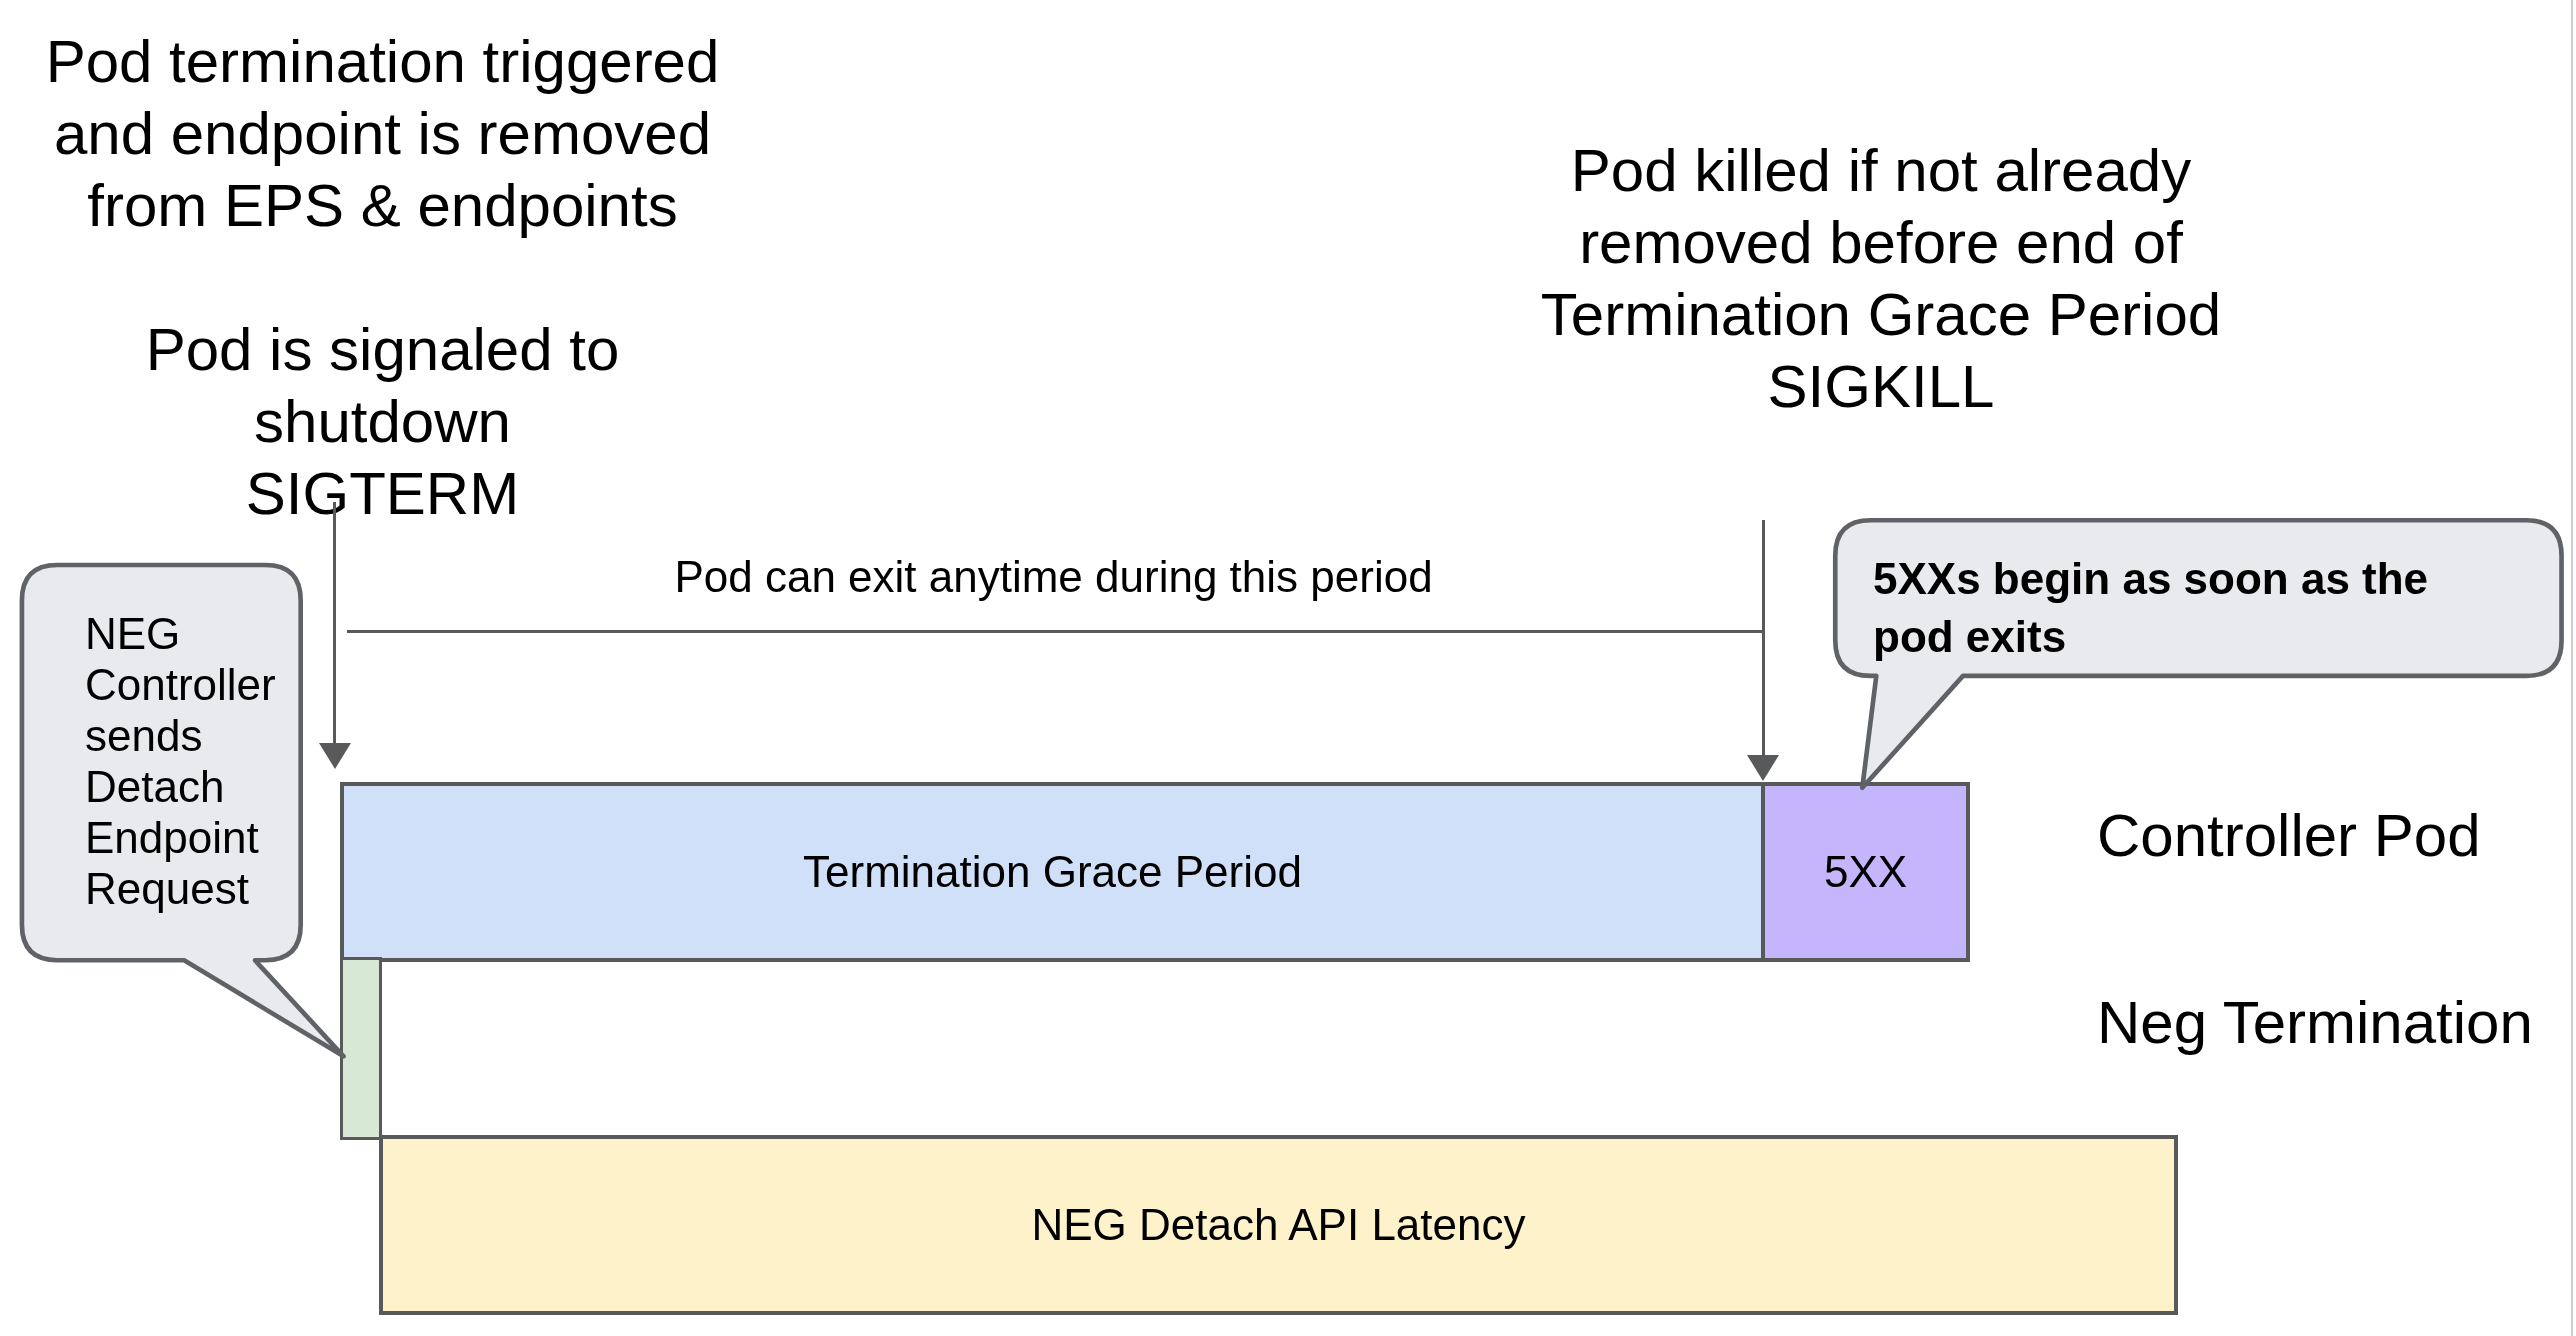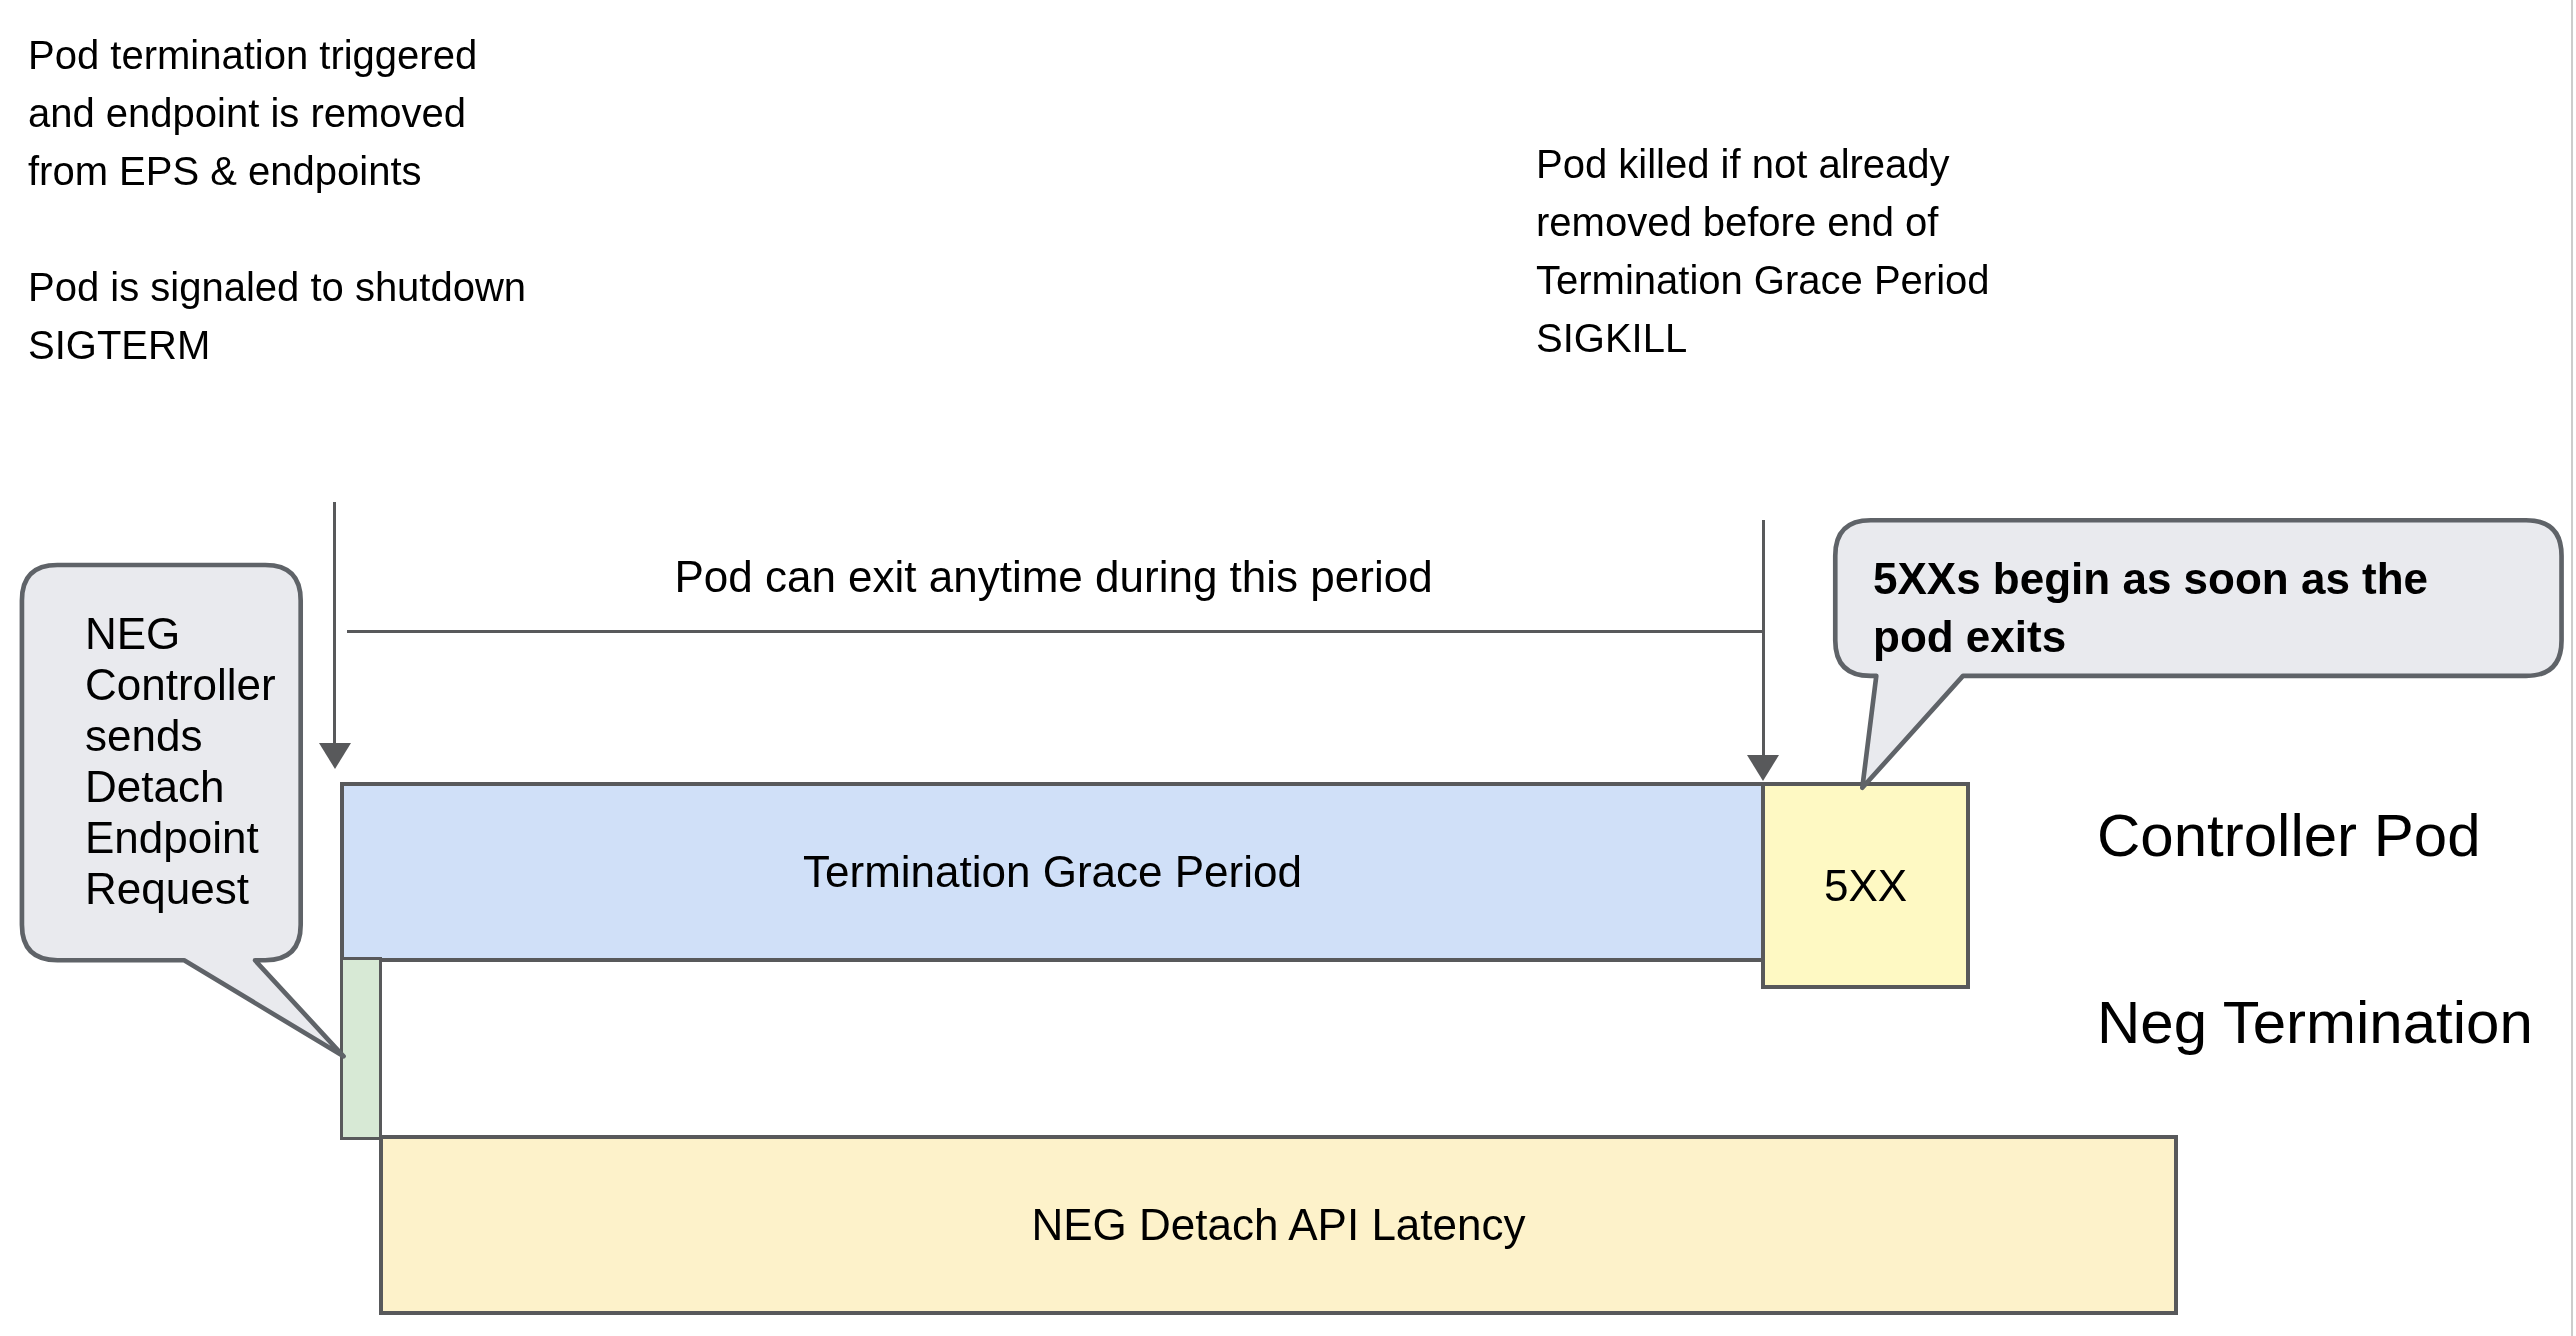--- a/index.html
+++ b/index.html
@@ -2,21 +2,21 @@
 <html style="font-size:15px"><head>
 <meta charset="utf-8">
 <style>
   html,body{margin:0;padding:0;background:#ffffff;}
   #canvas{
     position:relative;width:2576px;height:1336px;background:#ffffff;overflow:hidden;
     font-family:"Liberation Sans",sans-serif;color:#000000;
   }
   .abs{position:absolute;}
   .annotation{
-    font-size:40px;line-height:58px;color:#000000;white-space:pre-line;
+    font-size:60px;line-height:72px;text-align:center;color:#000000;white-space:pre-line;
   }
   .measure-label{font-size:44px;text-align:center;}
   .vline{width:2.8px;background:#58595b;}
   .hline{height:2.8px;background:#58595b;}
   .arrowhead{
     width:0;height:0;border-left:16px solid transparent;border-right:16px solid transparent;
     border-top:26px solid #58595b;
   }
   .bar{
     box-sizing:border-box;border:4.7px solid #58595b;display:flex;align-items:center;justify-content:center;
@@ -47,21 +47,21 @@
   <div class="abs vline" style="left:333px;top:502px;height:244px;"></div>
   <div class="abs arrowhead" style="left:319px;top:743px;"></div>
 
   <div class="abs vline" style="left:1762px;top:520px;height:237px;"></div>
   <div class="abs arrowhead" style="left:1747px;top:755px;"></div>
 
   <div class="abs bar" style="left: 340px; top: 782px; width: 1425px; height: 180px; background: rgb(208, 224, 248);">
     <span>Termination Grace Period</span>
   </div>
 
-  <div class="abs bar" style="left: 1761px; top: 782px; width: 209px; height: 207px; background: #fef9c3;">
+  <div class="abs bar" style="left: 1761px; top: 782px; width: 209px; height: 180px; background: #c4b5fd;">
     <span>5XX</span>
   </div>
 
   <div class="abs bar-small" style="left: 340px; top: 957px; width: 42px; height: 183px; background: rgb(215, 233, 213);"></div>
 
   <div class="abs bar" style="left: 379px; top: 1135px; width: 1799px; height: 180px; background: rgb(253, 242, 202);">
     <span>NEG Detach API Latency</span>
   </div>
 
   <div class="abs lane-label" style="left:2097px;top:798px;">Controller Pod</div>

